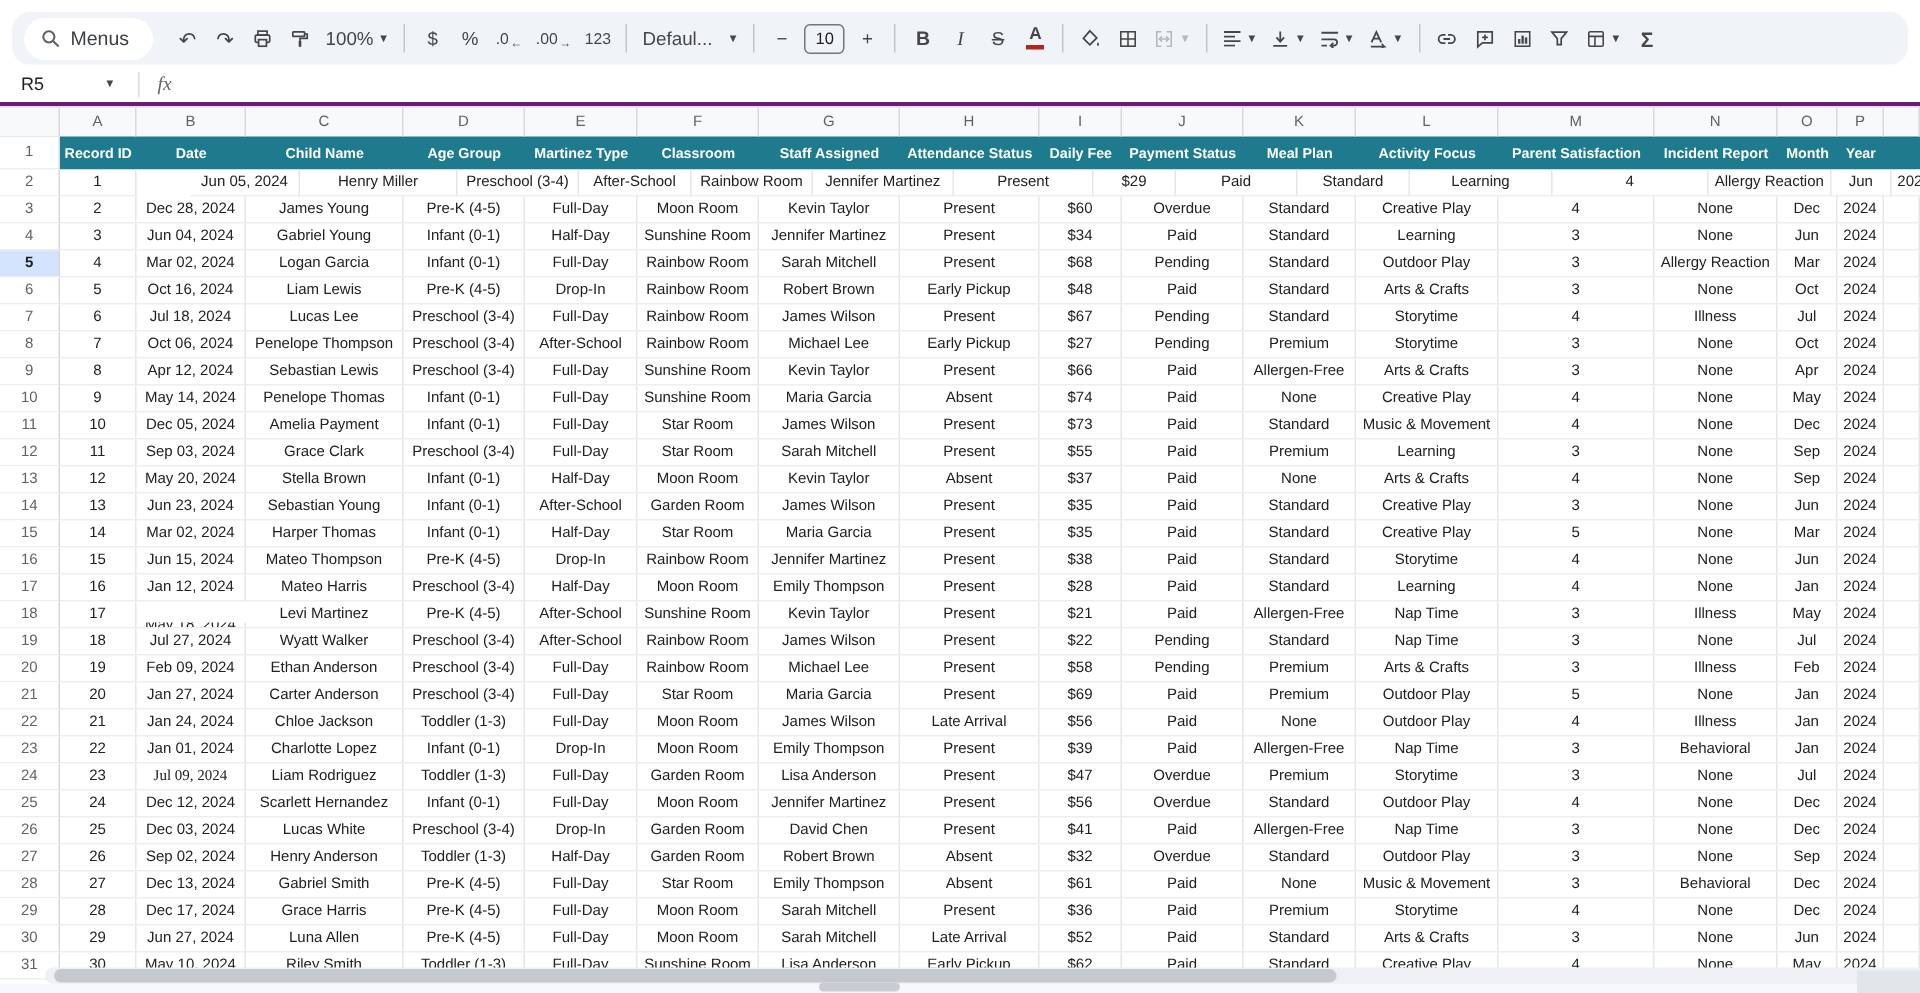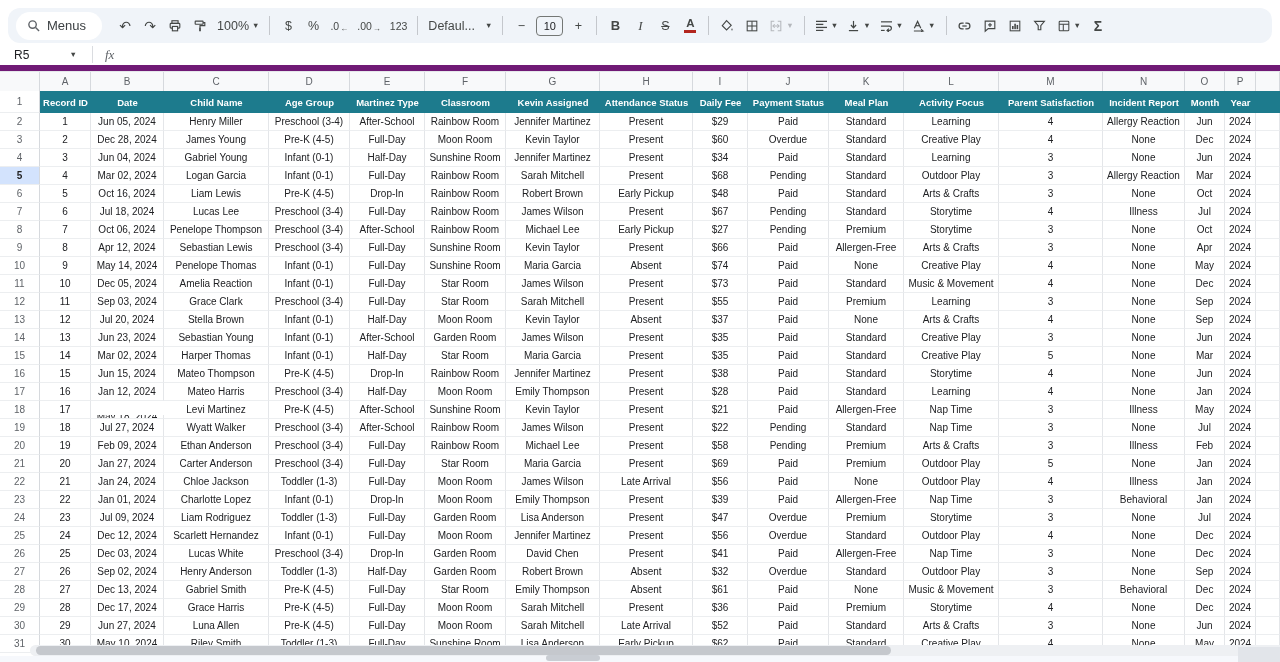--- a/index.html
+++ b/index.html
@@ -39,21 +39,21 @@
     width:27px; height:20px; border:1px solid #747775; border-radius:4px;
     display:flex; align-items:center; justify-content:center; font-size:11px; color:#202124;
     background:transparent; margin:0 2px;
   }
   .sigma { font-size:14px; font-weight:bold; }
   .grayed { color:#b4b7bc !important; }
   .grayed svg * { stroke:#b4b7bc !important; }
   
   .formula-bar {
     position:absolute; left:0; top:44px; width:1280px; height:27px;
-    background:#ffffff; border-bottom:6px solid #701a75;
+    background:#ffffff; border-bottom:3px solid #701a75;
     display:flex; align-items:center;
   }
   .name-box {
     width:86px; height:100%; display:flex; align-items:center;
     padding:0 9px 0 14px; font-size:12px; color:#202124; cursor:pointer;
   }
   .name-box .caret { margin-left:auto; }
   .fb-divider { width:1px; height:17px; background:#dadce0; margin:0 6px; }
   .fx {
     font-family:"Liberation Serif", serif; font-style:italic;
@@ -362,37 +362,37 @@
       <div class="col-cell" style="width: 24px;"></div>
     </div>
   <div class="header-row" id="header-row">
       <div class="rowhead" style="width: 40px;">1</div>
       <div class="header-cell" style="width: 51px;">Record ID</div>
       <div class="header-cell" style="width: 73px;">Date</div>
       <div class="header-cell" style="width: 105px;">Child Name</div>
       <div class="header-cell" style="width: 81px;">Age Group</div>
       <div class="header-cell" style="width: 75px;">Martinez Type</div>
       <div class="header-cell" style="width: 81px;">Classroom</div>
-      <div class="header-cell" style="width: 94px;">Kevin Assigned</div>
+      <div class="header-cell" style="width: 94px;">Staff Assigned</div>
       <div class="header-cell" style="width: 93px;">Attendance Status</div>
       <div class="header-cell" style="width: 55px;">Daily Fee</div>
       <div class="header-cell" style="width: 81px;">Payment Status</div>
       <div class="header-cell" style="width: 75px;">Meal Plan</div>
       <div class="header-cell" style="width: 95px;">Activity Focus</div>
       <div class="header-cell" style="width: 104px;">Parent Satisfaction</div>
       <div class="header-cell" style="width: 82px;">Incident Report</div>
       <div class="header-cell" style="width: 40px;">Month</div>
       <div class="header-cell" style="width: 31px;">Year</div>
       <div class="header-cell" style="width: 24px; margin-left: 40px;">Tota</div>
     </div>
   <div id="rows">
       <div class="row">
         <div class="rowhead" style="width: 40px;">2</div>
         <div class="cell" style="width: 51px;">1</div>
-        <div class="cell" style="width: 73px;">Jun 05, 2024</div>
+        <div class="cell" style="width: 73px; margin-left: 36px;">Jun 05, 2024</div>
         <div class="cell" style="width: 105px;">Henry Miller</div>
         <div class="cell" style="width: 81px;">Preschool (3-4)</div>
         <div class="cell" style="width: 75px;">After-School</div>
         <div class="cell" style="width: 81px;">Rainbow Room</div>
         <div class="cell" style="width: 94px;">Jennifer Martinez</div>
         <div class="cell" style="width: 93px;">Present</div>
         <div class="cell" style="width: 55px;">$29</div>
         <div class="cell" style="width: 81px;">Paid</div>
         <div class="cell" style="width: 75px;">Standard</div>
         <div class="cell" style="width: 95px;">Learning</div>
@@ -559,21 +559,21 @@
         <div class="cell" style="width: 104px;">4</div>
         <div class="cell" style="width: 82px;">None</div>
         <div class="cell" style="width: 40px;">May</div>
         <div class="cell" style="width: 31px;">2024</div>
         <div class="cell" style="width: 24px;"></div>
       </div>
       <div class="row">
         <div class="rowhead" style="width: 40px;">11</div>
         <div class="cell" style="width: 51px;">10</div>
         <div class="cell" style="width: 73px;">Dec 05, 2024</div>
-        <div class="cell" style="width: 105px;">Amelia Reaction</div>
+        <div class="cell" style="width: 105px;">Amelia Payment</div>
         <div class="cell" style="width: 81px;">Infant (0-1)</div>
         <div class="cell" style="width: 75px;">Full-Day</div>
         <div class="cell" style="width: 81px;">Star Room</div>
         <div class="cell" style="width: 94px;">James Wilson</div>
         <div class="cell" style="width: 93px;">Present</div>
         <div class="cell" style="width: 55px;">$73</div>
         <div class="cell" style="width: 81px;">Paid</div>
         <div class="cell" style="width: 75px;">Standard</div>
         <div class="cell" style="width: 95px;">Music &amp; Movement</div>
         <div class="cell" style="width: 104px;">4</div>
@@ -598,21 +598,21 @@
         <div class="cell" style="width: 95px;">Learning</div>
         <div class="cell" style="width: 104px;">3</div>
         <div class="cell" style="width: 82px;">None</div>
         <div class="cell" style="width: 40px;">Sep</div>
         <div class="cell" style="width: 31px;">2024</div>
         <div class="cell" style="width: 24px;"></div>
       </div>
       <div class="row">
         <div class="rowhead" style="width: 40px;">13</div>
         <div class="cell" style="width: 51px;">12</div>
-        <div class="cell" style="width: 73px;">Jul 20, 2024</div>
+        <div class="cell" style="width: 73px;">May 20, 2024</div>
         <div class="cell" style="width: 105px;">Stella Brown</div>
         <div class="cell" style="width: 81px;">Infant (0-1)</div>
         <div class="cell" style="width: 75px;">Half-Day</div>
         <div class="cell" style="width: 81px;">Moon Room</div>
         <div class="cell" style="width: 94px;">Kevin Taylor</div>
         <div class="cell" style="width: 93px;">Absent</div>
         <div class="cell" style="width: 55px;">$37</div>
         <div class="cell" style="width: 81px;">Paid</div>
         <div class="cell" style="width: 75px;">None</div>
         <div class="cell" style="width: 95px;">Arts &amp; Crafts</div>
@@ -818,21 +818,21 @@
         <div class="cell" style="width: 95px;">Nap Time</div>
         <div class="cell" style="width: 104px;">3</div>
         <div class="cell" style="width: 82px;">Behavioral</div>
         <div class="cell" style="width: 40px;">Jan</div>
         <div class="cell" style="width: 31px;">2024</div>
         <div class="cell" style="width: 24px;"></div>
       </div>
       <div class="row">
         <div class="rowhead" style="width: 40px;">24</div>
         <div class="cell" style="width: 51px;">23</div>
-        <div class="cell" style="width: 73px;">Jul 09, 2024</div>
+        <div class="cell" style="width: 73px; font-family: Liberation Serif, serif;">Jul 09, 2024</div>
         <div class="cell" style="width: 105px;">Liam Rodriguez</div>
         <div class="cell" style="width: 81px;">Toddler (1-3)</div>
         <div class="cell" style="width: 75px;">Full-Day</div>
         <div class="cell" style="width: 81px;">Garden Room</div>
         <div class="cell" style="width: 94px;">Lisa Anderson</div>
         <div class="cell" style="width: 93px;">Present</div>
         <div class="cell" style="width: 55px;">$47</div>
         <div class="cell" style="width: 81px;">Overdue</div>
         <div class="cell" style="width: 75px;">Premium</div>
         <div class="cell" style="width: 95px;">Storytime</div>

